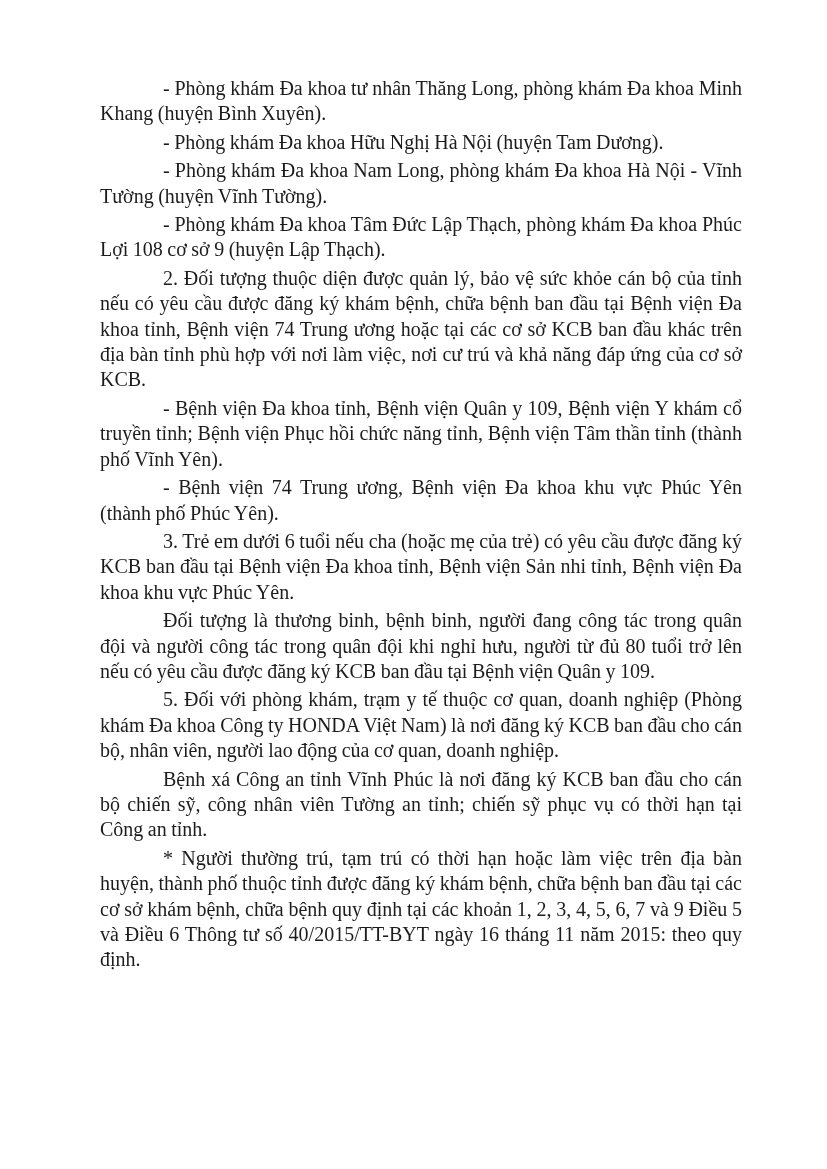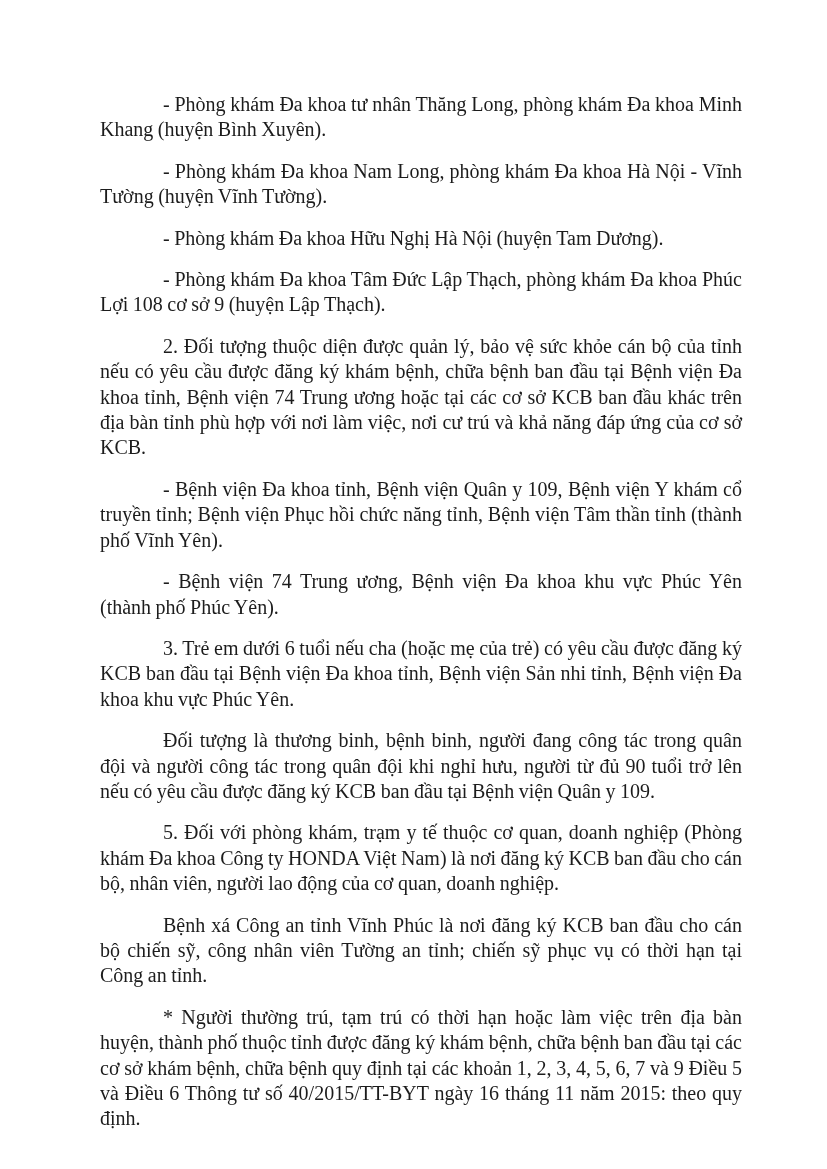--- a/index.html
+++ b/index.html
@@ -23,35 +23,35 @@
     width: 642px;
     color: #1c1c1c;
     font-size: 20px;
     line-height: 25.4px;
     text-align: justify;
     text-justify: inter-word;
     word-spacing: -0.5px;
     -webkit-font-smoothing: antialiased;
   }
   .content p {
-    margin: 16px 0 3px 0;
+    margin: 0 0 3px 0;
     text-indent: 63px;
   }
 </style>
 </head>
 <body>
 
 <div class="page">
   <div class="content">
     <p>- Phòng khám Đa khoa tư nhân Thăng Long, phòng khám Đa khoa Minh Khang (huyện Bình Xuyên).</p>
+    <p>- Phòng khám Đa khoa Hữu Nghị Hà Nội (huyện Tam Dương).</p>
     <p>- Phòng khám Đa khoa Nam Long, phòng khám Đa khoa Hà Nội - Vĩnh Tường (huyện Vĩnh Tường).</p>
-    <p>- Phòng khám Đa khoa Hữu Nghị Hà Nội (huyện Tam Dương).</p>
     <p>- Phòng khám Đa khoa Tâm Đức Lập Thạch, phòng khám Đa khoa Phúc Lợi 108 cơ sở 9 (huyện Lập Thạch).</p>
     <p>2. Đối tượng thuộc diện được quản lý, bảo vệ sức khỏe cán bộ của tỉnh nếu có yêu cầu được đăng ký khám bệnh, chữa bệnh ban đầu tại Bệnh viện Đa khoa tỉnh, Bệnh viện 74 Trung ương hoặc tại các cơ sở KCB ban đầu khác trên địa bàn tỉnh phù hợp với nơi làm việc, nơi cư trú và khả năng đáp ứng của cơ sở KCB.</p>
     <p>- Bệnh viện Đa khoa tỉnh, Bệnh viện Quân y 109, Bệnh viện Y khám cổ truyền tỉnh; Bệnh viện Phục hồi chức năng tỉnh, Bệnh viện Tâm thần tỉnh (thành phố Vĩnh Yên).</p>
     <p>- Bệnh viện 74 Trung ương, Bệnh viện Đa khoa khu vực Phúc Yên (thành phố Phúc Yên).</p>
     <p>3. Trẻ em dưới 6 tuổi nếu cha (hoặc mẹ của trẻ) có yêu cầu được đăng ký KCB ban đầu tại Bệnh viện Đa khoa tỉnh, Bệnh viện Sản nhi tỉnh, Bệnh viện Đa khoa khu vực Phúc Yên.</p>
-    <p>Đối tượng là thương binh, bệnh binh, người đang công tác trong quân đội và người công tác trong quân đội khi nghỉ hưu, người từ đủ 90 tuổi trở lên nếu có yêu cầu được đăng ký KCB ban đầu tại Bệnh viện Quân y 109.</p>
+    <p>Đối tượng là thương binh, bệnh binh, người đang công tác trong quân đội và người công tác trong quân đội khi nghỉ hưu, người từ đủ 80 tuổi trở lên nếu có yêu cầu được đăng ký KCB ban đầu tại Bệnh viện Quân y 109.</p>
     <p>5. Đối với phòng khám, trạm y tế thuộc cơ quan, doanh nghiệp (Phòng khám Đa khoa Công ty HONDA Việt Nam) là nơi đăng ký KCB ban đầu cho cán bộ, nhân viên, người lao động của cơ quan, doanh nghiệp.</p>
     <p>Bệnh xá Công an tỉnh Vĩnh Phúc là nơi đăng ký KCB ban đầu cho cán bộ chiến sỹ, công nhân viên Tường an tỉnh; chiến sỹ phục vụ có thời hạn tại Công an tỉnh.</p>
     <p>* Người thường trú, tạm trú có thời hạn hoặc làm việc trên địa bàn huyện, thành phố thuộc tỉnh được đăng ký khám bệnh, chữa bệnh ban đầu tại các cơ sở khám bệnh, chữa bệnh quy định tại các khoản 1, 2, 3, 4, 5, 6, 7 và 9 Điều 5 và Điều 6 Thông tư số 40/2015/TT-BYT ngày 16 tháng 11 năm 2015: theo quy định.</p>
   </div>
 </div>
 
 </body></html>

